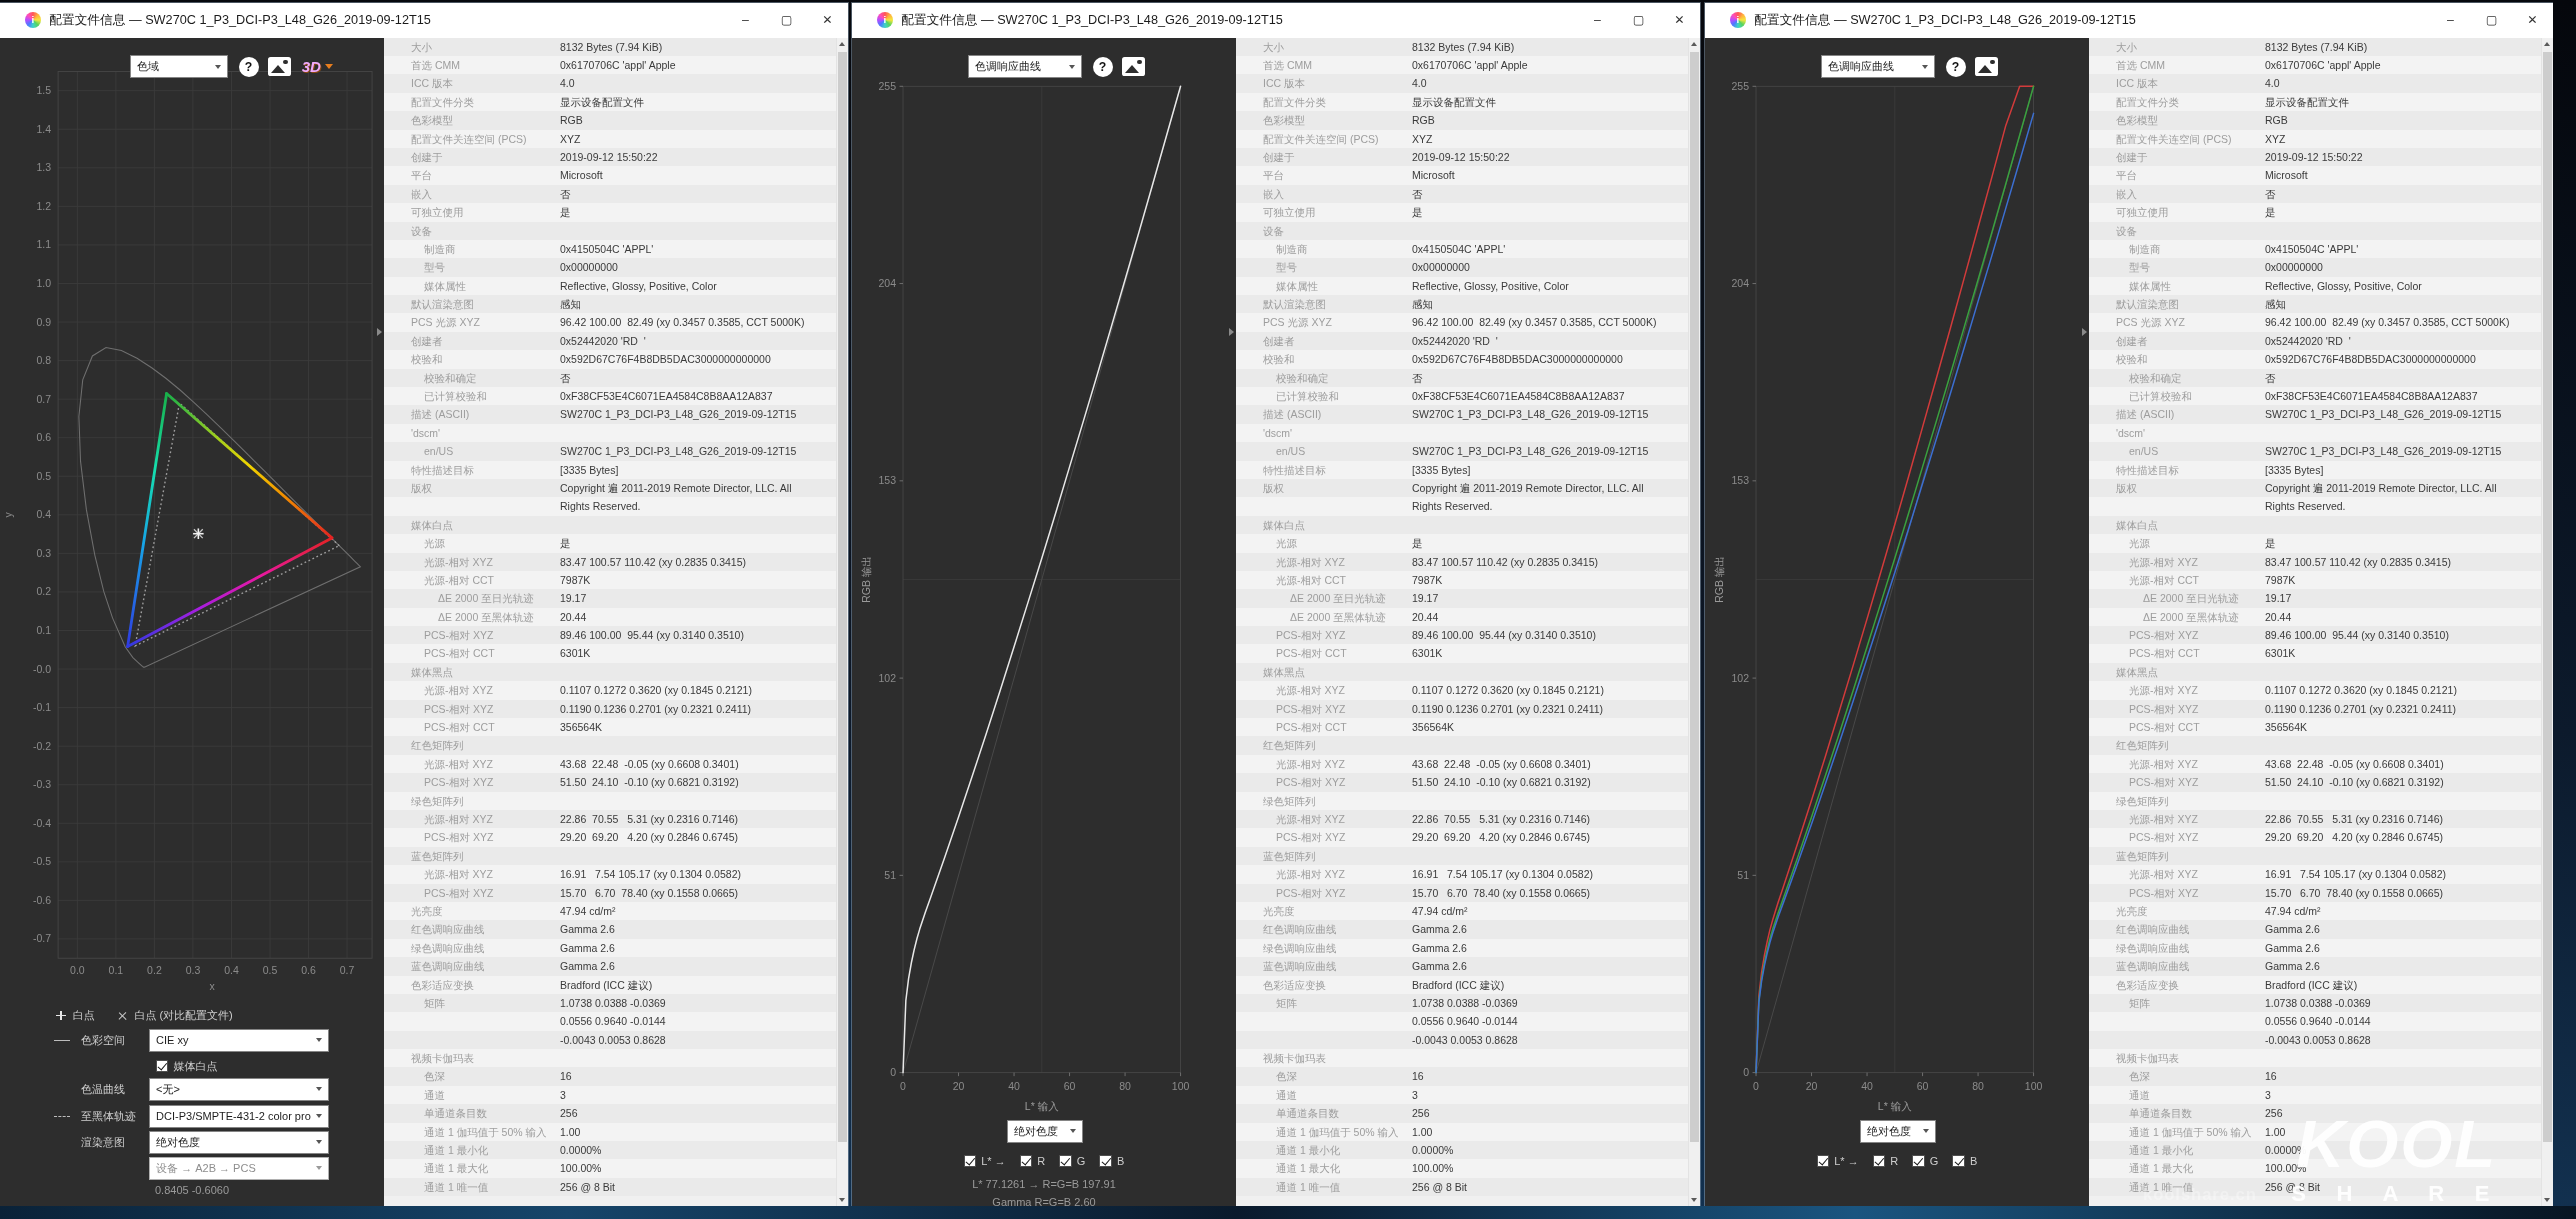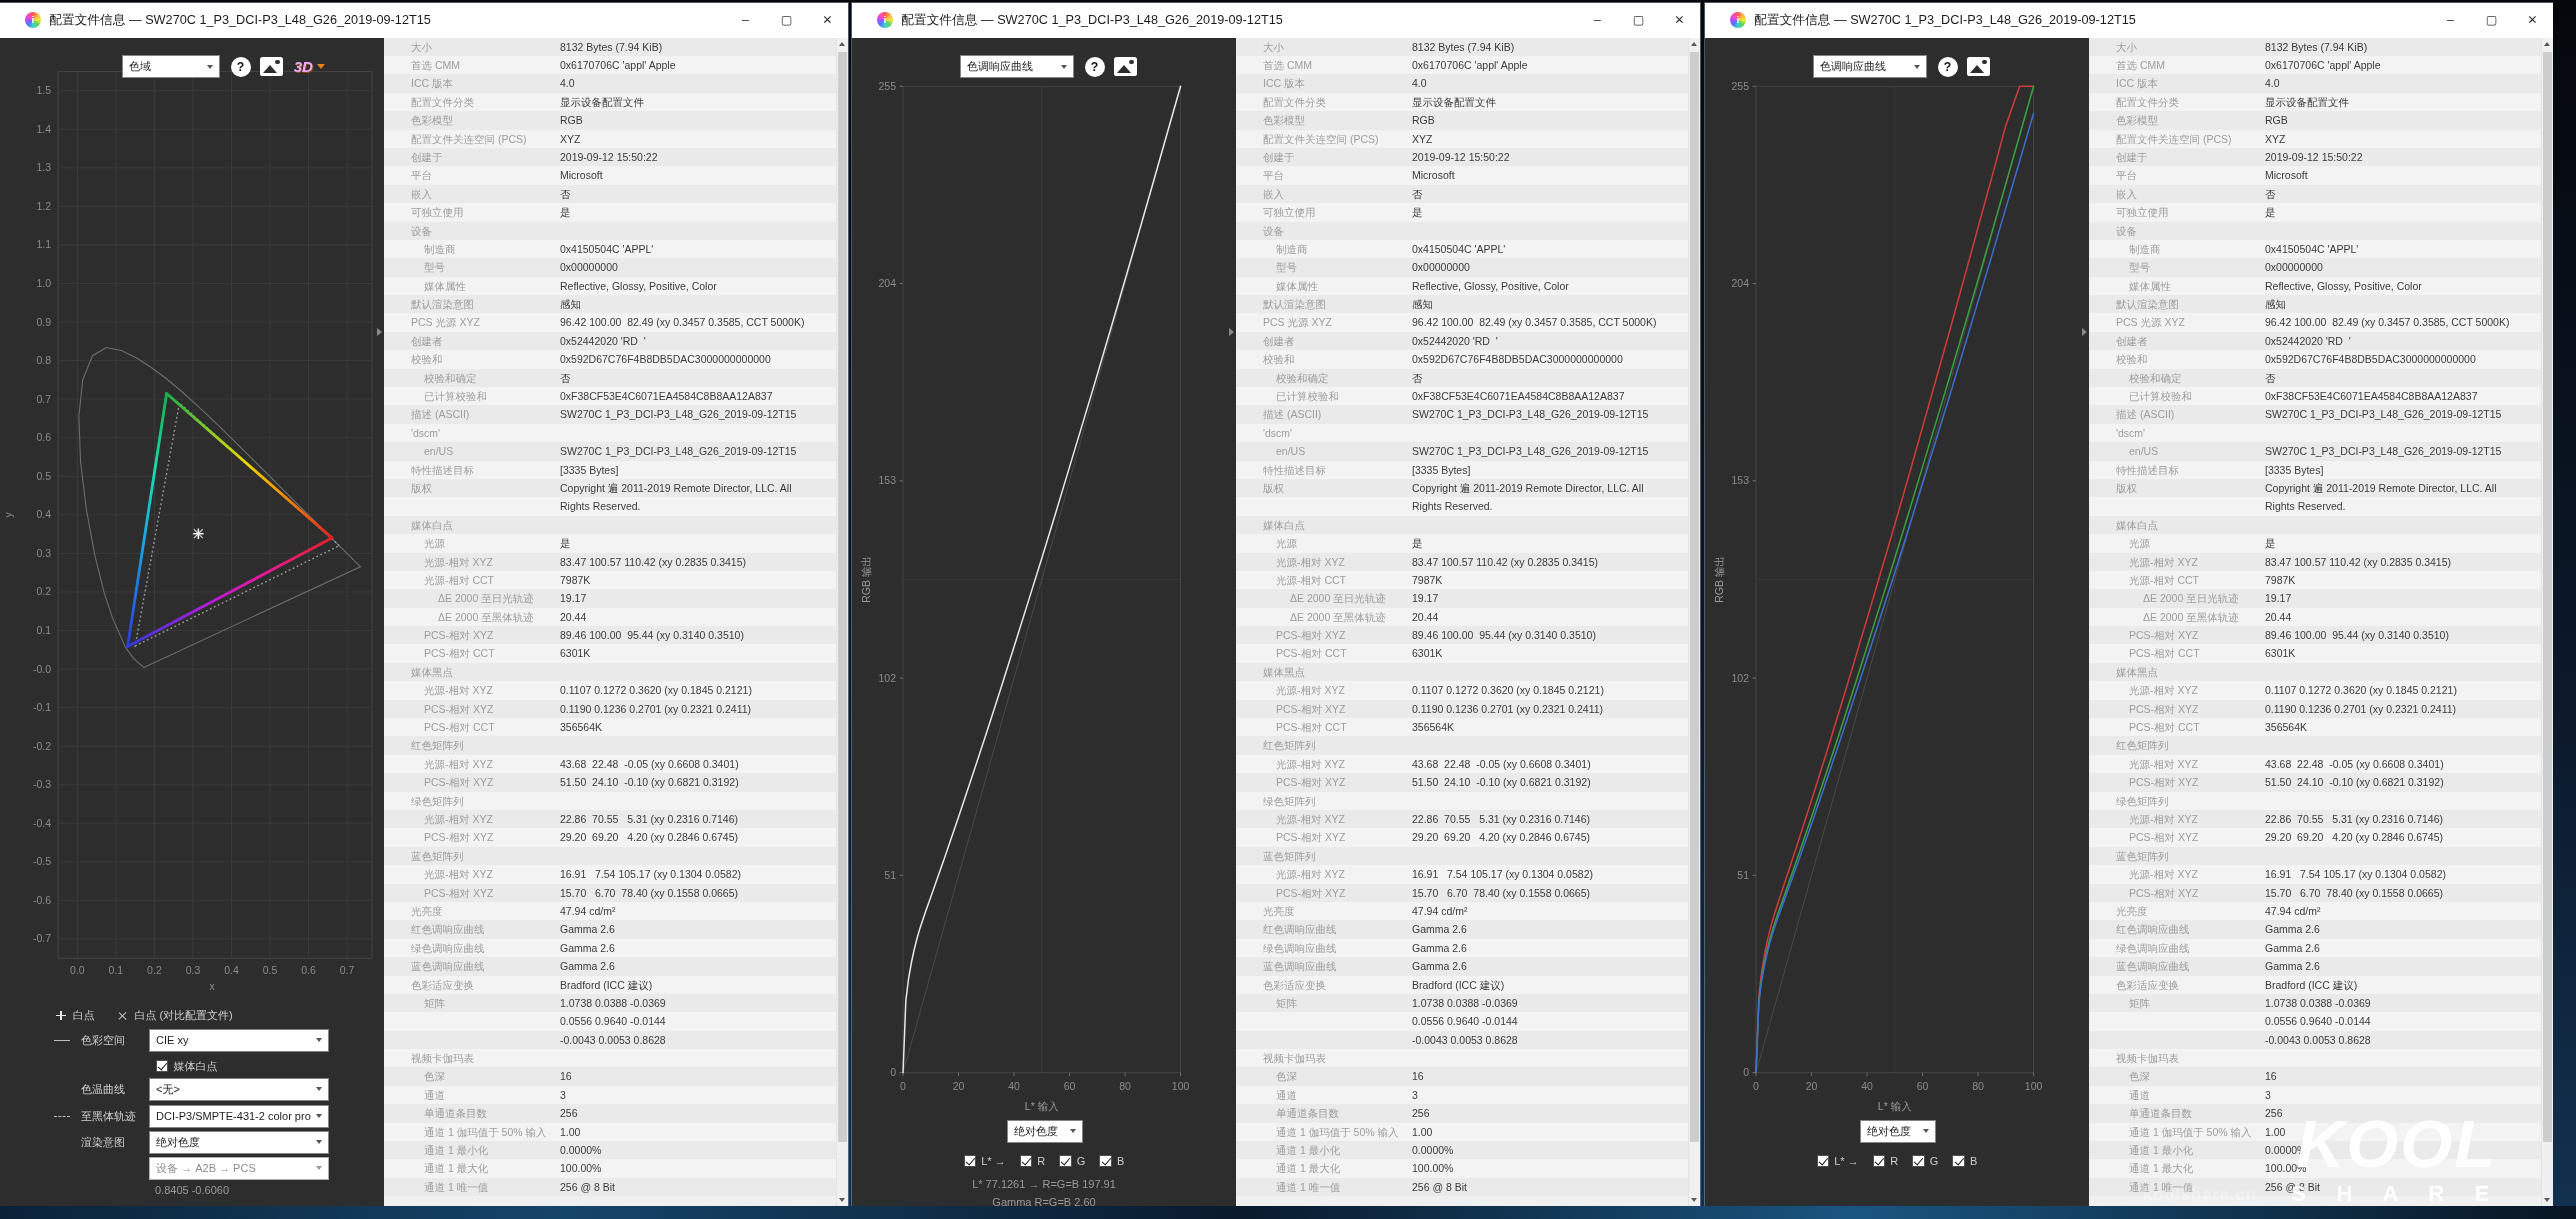--- a/index.html
+++ b/index.html
@@ -20,21 +20,21 @@
   .app-icon{width:16.7px;height:16.7px;border-radius:50%;margin-left:24.6px;flex:none;
     background:conic-gradient(#ff5656,#ffb13d,#f5e63d,#59d45e,#3dd4c8,#4d7bff,#b44dff,#ff4db8,#ff5656);
     color:#fff;font-size:9.7px;font-weight:bold;text-align:center;line-height:16.7px;}
   .title-text{margin-left:8px;font-size:12.7px;color:#1b1b1b;white-space:nowrap;}
   .cap-box{margin-left:auto;display:flex;height:35px;}
   .cap-btn{width:41px;height:35px;text-align:center;line-height:35px;font-size:12.3px;color:#333;}
 
   .chart-panel{position:absolute;left:0;top:35px;width:384px;bottom:0;background:#2d2d2d;overflow:hidden;}
   .plot{position:absolute;left:0;top:0;width:384px;height:1169px;}
 
-  .toolbar{position:absolute;left:8px;top:16px;width:410px;height:26px;z-index:5;display:flex;align-items:center;}
+  .toolbar{position:absolute;left:16px;top:16px;width:410px;height:26px;z-index:5;display:flex;align-items:center;}
   .select{background:#fff;border:0.9px solid #858585;height:23px;display:flex;align-items:center;
     font-size:11px;color:#1d1d1d;padding:0 6.1px;box-sizing:border-box;white-space:nowrap;}
   .select::after{content:"";margin-left:auto;border-left:3.5px solid transparent;border-right:3.5px solid transparent;border-top:4.4px solid #555;}
   .select.disabled{background:#ffffff;color:#8e8e8e;border-color:#b0b0b0;}
   .select.disabled::after{border-top-color:#9a9a9a;}
   .view-select{margin-left:114px;width:98px;}
   .view-select.wide{margin-left:100px;width:114px;}
   .help-btn{width:20px;height:20px;border-radius:50%;background:#fff;color:#111;font-size:12.3px;font-weight:bold;
     text-align:center;line-height:20px;margin-left:10.5px;flex:none;}
   .img-btn{width:23px;height:18.4px;background:#fff;border-radius:2.6px;margin-left:9.7px;position:relative;flex:none;overflow:hidden;}

